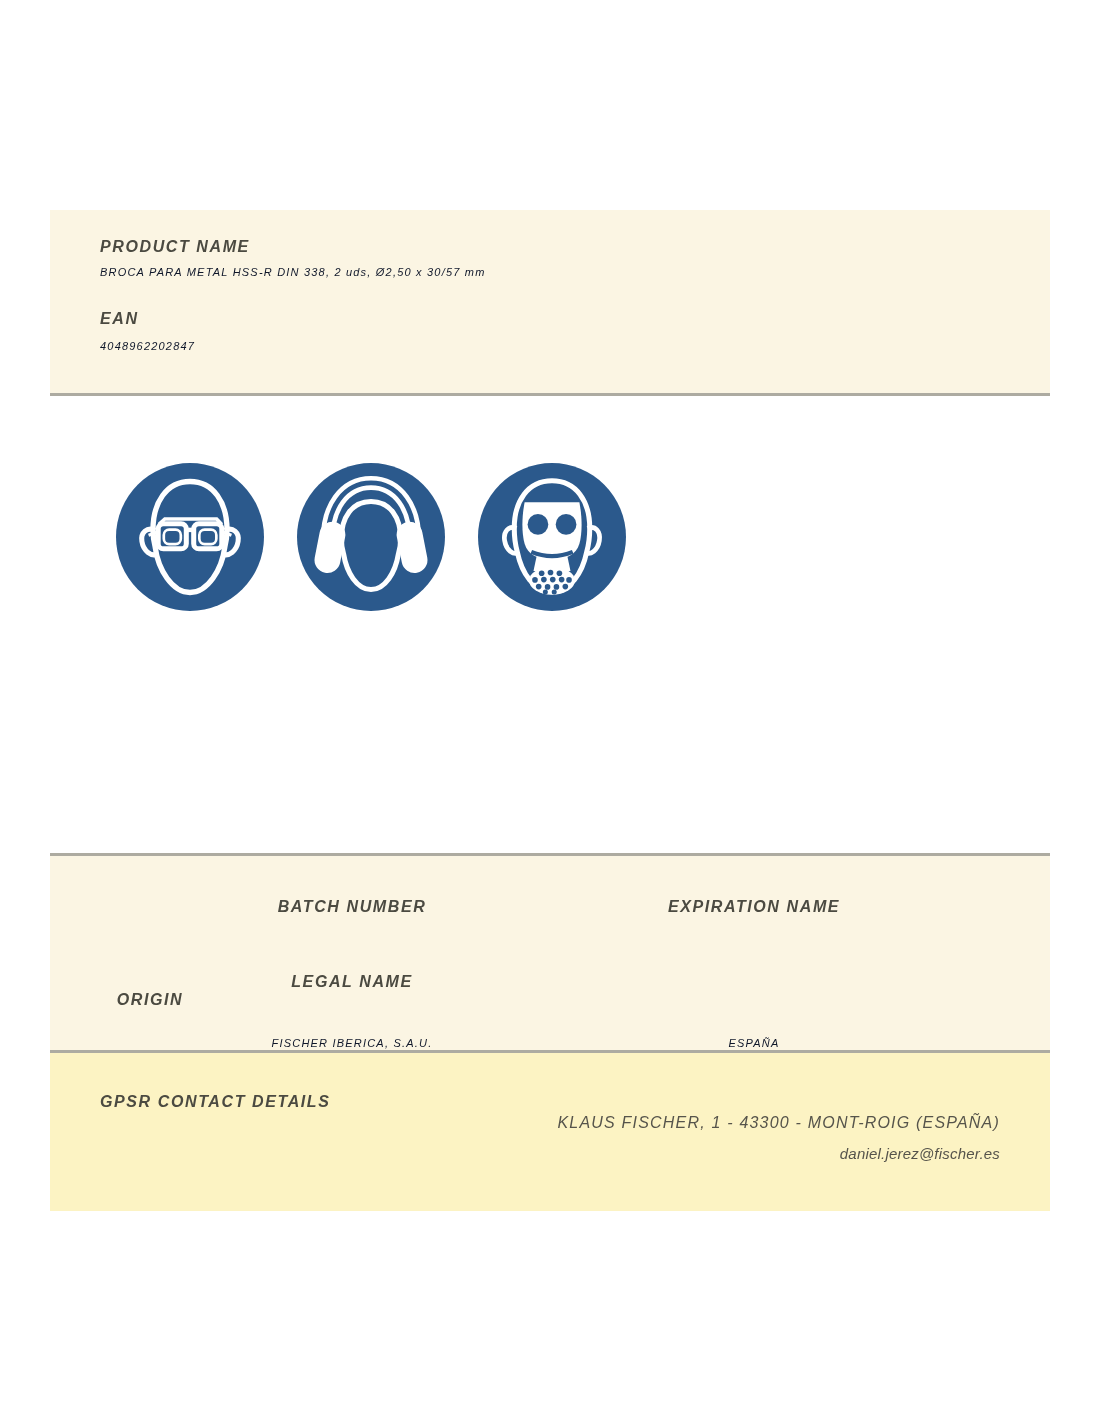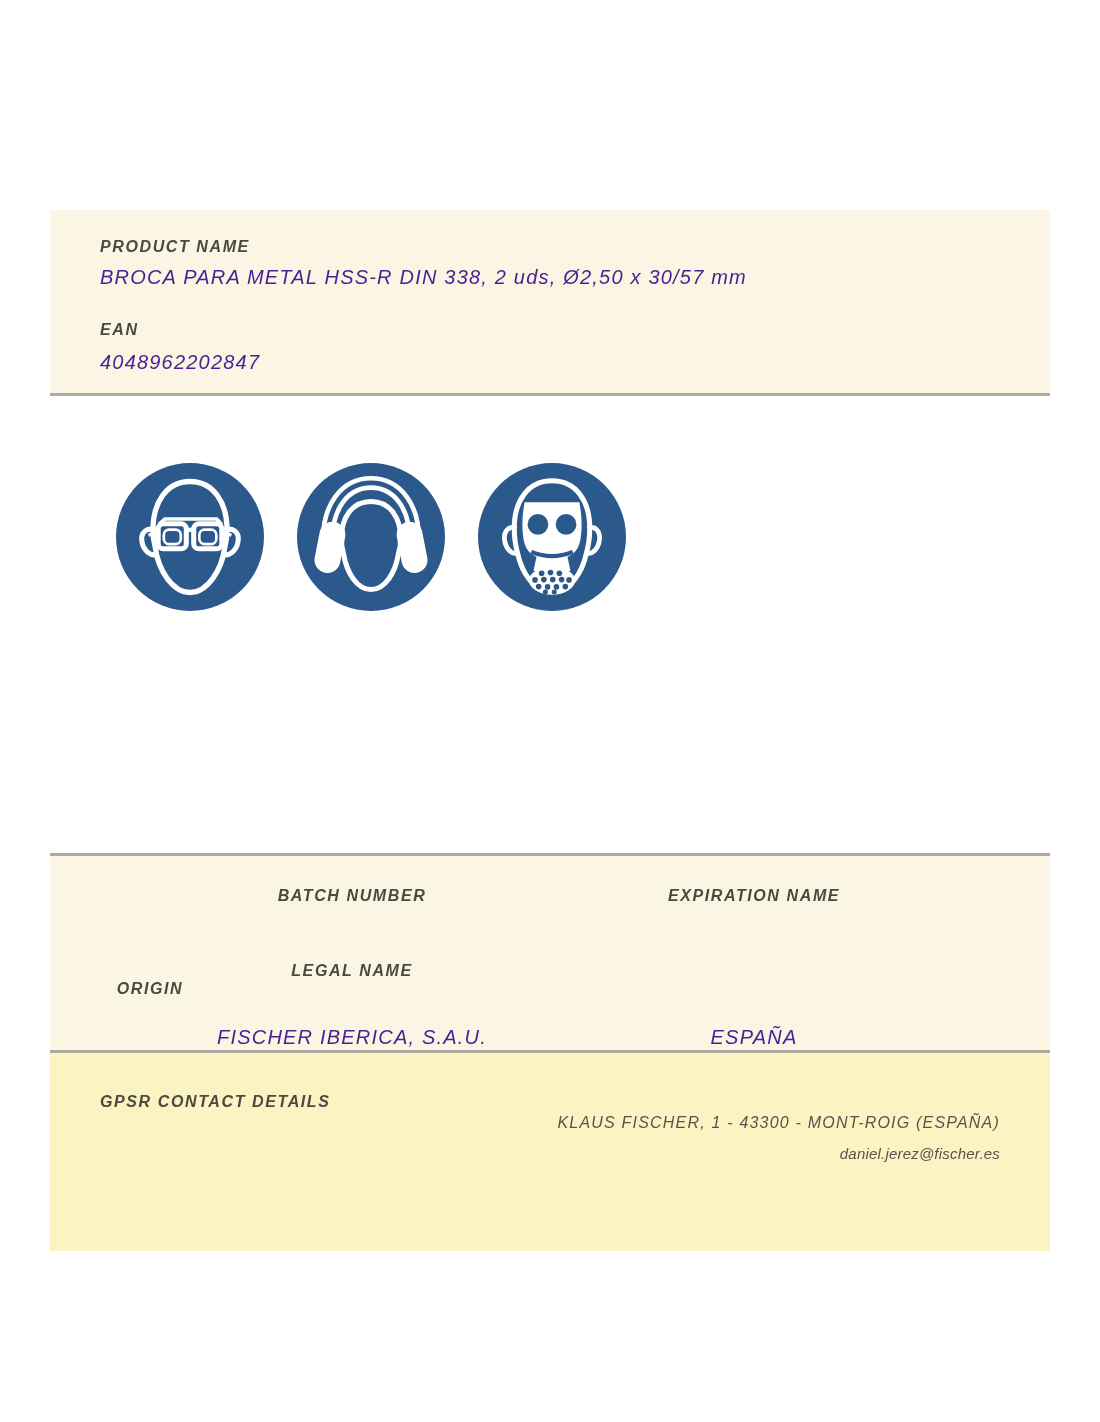--- a/index.html
+++ b/index.html
@@ -19,51 +19,51 @@
     top:210px; height:186px;
     background:#FBF5E3;
     border-bottom:3px solid #ADABA1;
     padding:28px 50px 0 50px;
   }
   .field-label {
     font-size:16px; font-weight:bold; letter-spacing:1.6px;
     color:#4B4A41; white-space:nowrap;
   }
   .field-value {
-    font-size:20px; letter-spacing:1.2px;
-    color:#4c1d95; margin-top:10px; white-space:nowrap;
+    font-size:11px; letter-spacing:1.2px;
+    color:#0f172a; margin-top:10px; white-space:nowrap;
   }
   .ean-label { margin-top:32px; }
   .ean-value { margin-top:12px; }
 
   
   .icons-row {
     position:absolute; left:116px; top:463px;
     display:flex; gap:33px;
   }
   .icon-wrap { width:148px; height:148px; }
   .icon-wrap svg { display:block; width:148px; height:148px; }
 
   
   .batch-box {
     top:853px; height:200px;
     background:#FBF5E3;
     border-top:3px solid #ADABA1;
     border-bottom:3px solid #ADABA1;
-    padding-top:31px;
+    padding-top:42px;
   }
   .batch-row { display:flex; }
   .col-left  { width:604px; text-align:center; }
   .col-right { width:200px; text-align:center; }
   .row-2 { margin-top:57px;flex-direction:column; }
   .col-value { margin-top:28px; }
 
   
   .gpsr-box {
-    top:1053px; height:198px;
+    top:1053px; height:158px;
     background:#FCF3C3;
     padding:40px 50px 0 50px;
   }
   .gpsr-address {
     text-align:right; font-size:16px; letter-spacing:1.2px;
     color:#56544B; margin-top:3px; white-space:nowrap;
   }
   .gpsr-email {
     text-align:right; font-size:15px; letter-spacing:0.2px;
     color:#55534B; margin-top:13px; white-space:nowrap;

